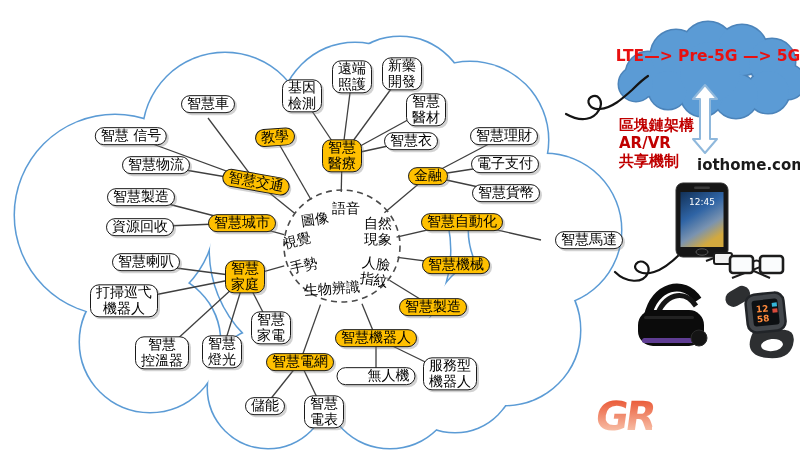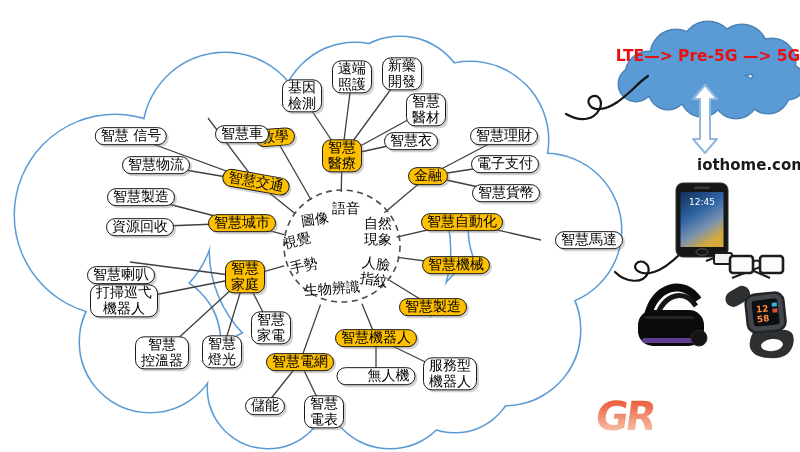--- a/index.html
+++ b/index.html
@@ -201,48 +201,53 @@
       <div class="node hub" style="left: 376px; top: 338px;">智慧機器人</div>
       <div class="node hub" style="left: 300px; top: 362px;">智慧電網</div>
       <div class="node hub" style="left: 245px; top: 277px;">智慧<br>家庭</div>
       <div class="node hub" style="left: 242px; top: 223px;">智慧城市</div>
       <div class="node hub" style="left: 256px; top: 182px; --rot: 10deg;">智慧交通</div>
       <div class="node leaf" style="left: 302px; top: 96px;">基因<br>檢測</div>
       <div class="node leaf" style="left: 352px; top: 77px;">遠端<br>照護</div>
       <div class="node leaf" style="left: 402px; top: 74px;">新藥<br>開發</div>
       <div class="node leaf" style="left: 426px; top: 110px;">智慧<br>醫材</div>
       <div class="node leaf" style="left: 411px; top: 141px;">智慧衣</div>
-      <div class="node leaf" style="left: 208px; top: 134px; margin-left: 34px;">智慧車</div>
+      <div class="node leaf" style="left: 208px; top: 104px;">智慧車</div>
       <div class="node leaf" style="left: 131px; top: 136px;">智慧 信号</div>
       <div class="node leaf" style="left: 156px; top: 165px;">智慧物流</div>
       <div class="node leaf" style="left: 141px; top: 197px;">智慧製造</div>
       <div class="node leaf" style="left: 140px; top: 227px;">資源回收</div>
       <div class="node leaf" style="left: 504px; top: 136px;">智慧理財</div>
       <div class="node leaf" style="left: 505px; top: 164px;">電子支付</div>
       <div class="node leaf" style="left: 506px; top: 193px;">智慧貨幣</div>
       <div class="node leaf" style="left: 541px; top: 240px; margin-left: 48px;">智慧馬達</div>
-      <div class="node leaf" style="left: 121px; top: 262px; margin-top: 13px;">智慧喇叭</div>
+      <div class="node leaf" style="left: 146px; top: 262px;">智慧喇叭</div>
       <div class="node leaf" style="left: 124px; top: 301px;">打掃巡弋<br>機器人</div>
       <div class="node leaf" style="left: 162px; top: 353px;">智慧<br>控溫器</div>
       <div class="node leaf" style="left: 222px; top: 352px;">智慧<br>燈光</div>
       <div class="node leaf" style="left: 271px; top: 328px;">智慧<br>家電</div>
       <div class="node leaf" style="left: 265px; top: 406px;">儲能</div>
       <div class="node leaf" style="left: 324px; top: 412px;">智慧<br>電表</div>
       <div class="node leaf" style="left: 376px; top: 376px; padding-left: 30px;">無人機</div>
       <div class="node leaf" style="left: 450px; top: 374px;">服務型<br>機器人</div>
       <div class="node inner" style="left: 346px; top: 209px;">語音</div>
       <div class="node inner" style="left: 315px; top: 220px; --rot: -8deg;">圖像</div>
       <div class="node inner" style="left: 297px; top: 241px; --rot: -14deg;">視覺</div>
       <div class="node inner" style="left: 304px; top: 266px; --rot: -12deg;">手勢</div>
       <div class="node inner" style="left: 332px; top: 289px; --rot: -4deg;">生物辨識</div>
       <div class="node inner" style="left: 375px; top: 272px; --rot: 8deg;">人臉<br>指紋</div>
       <div class="node inner" style="left: 378px; top: 232px;">自然<br>現象</div>
     </div>
 
 
   <div id="cloud5g-label">LTE—&gt; Pre-5G —&gt; 5G</div>
 
+  <div id="blockchain-note">
+    <div>區塊鏈架構</div>
+    <div>AR/VR</div>
+    <div>共享機制</div>
+  </div>
 
   <div id="site-label">iothome.com</div>
 
   <div id="gr-logo">GR</div>
 
 </div>
 
 </body></html>

